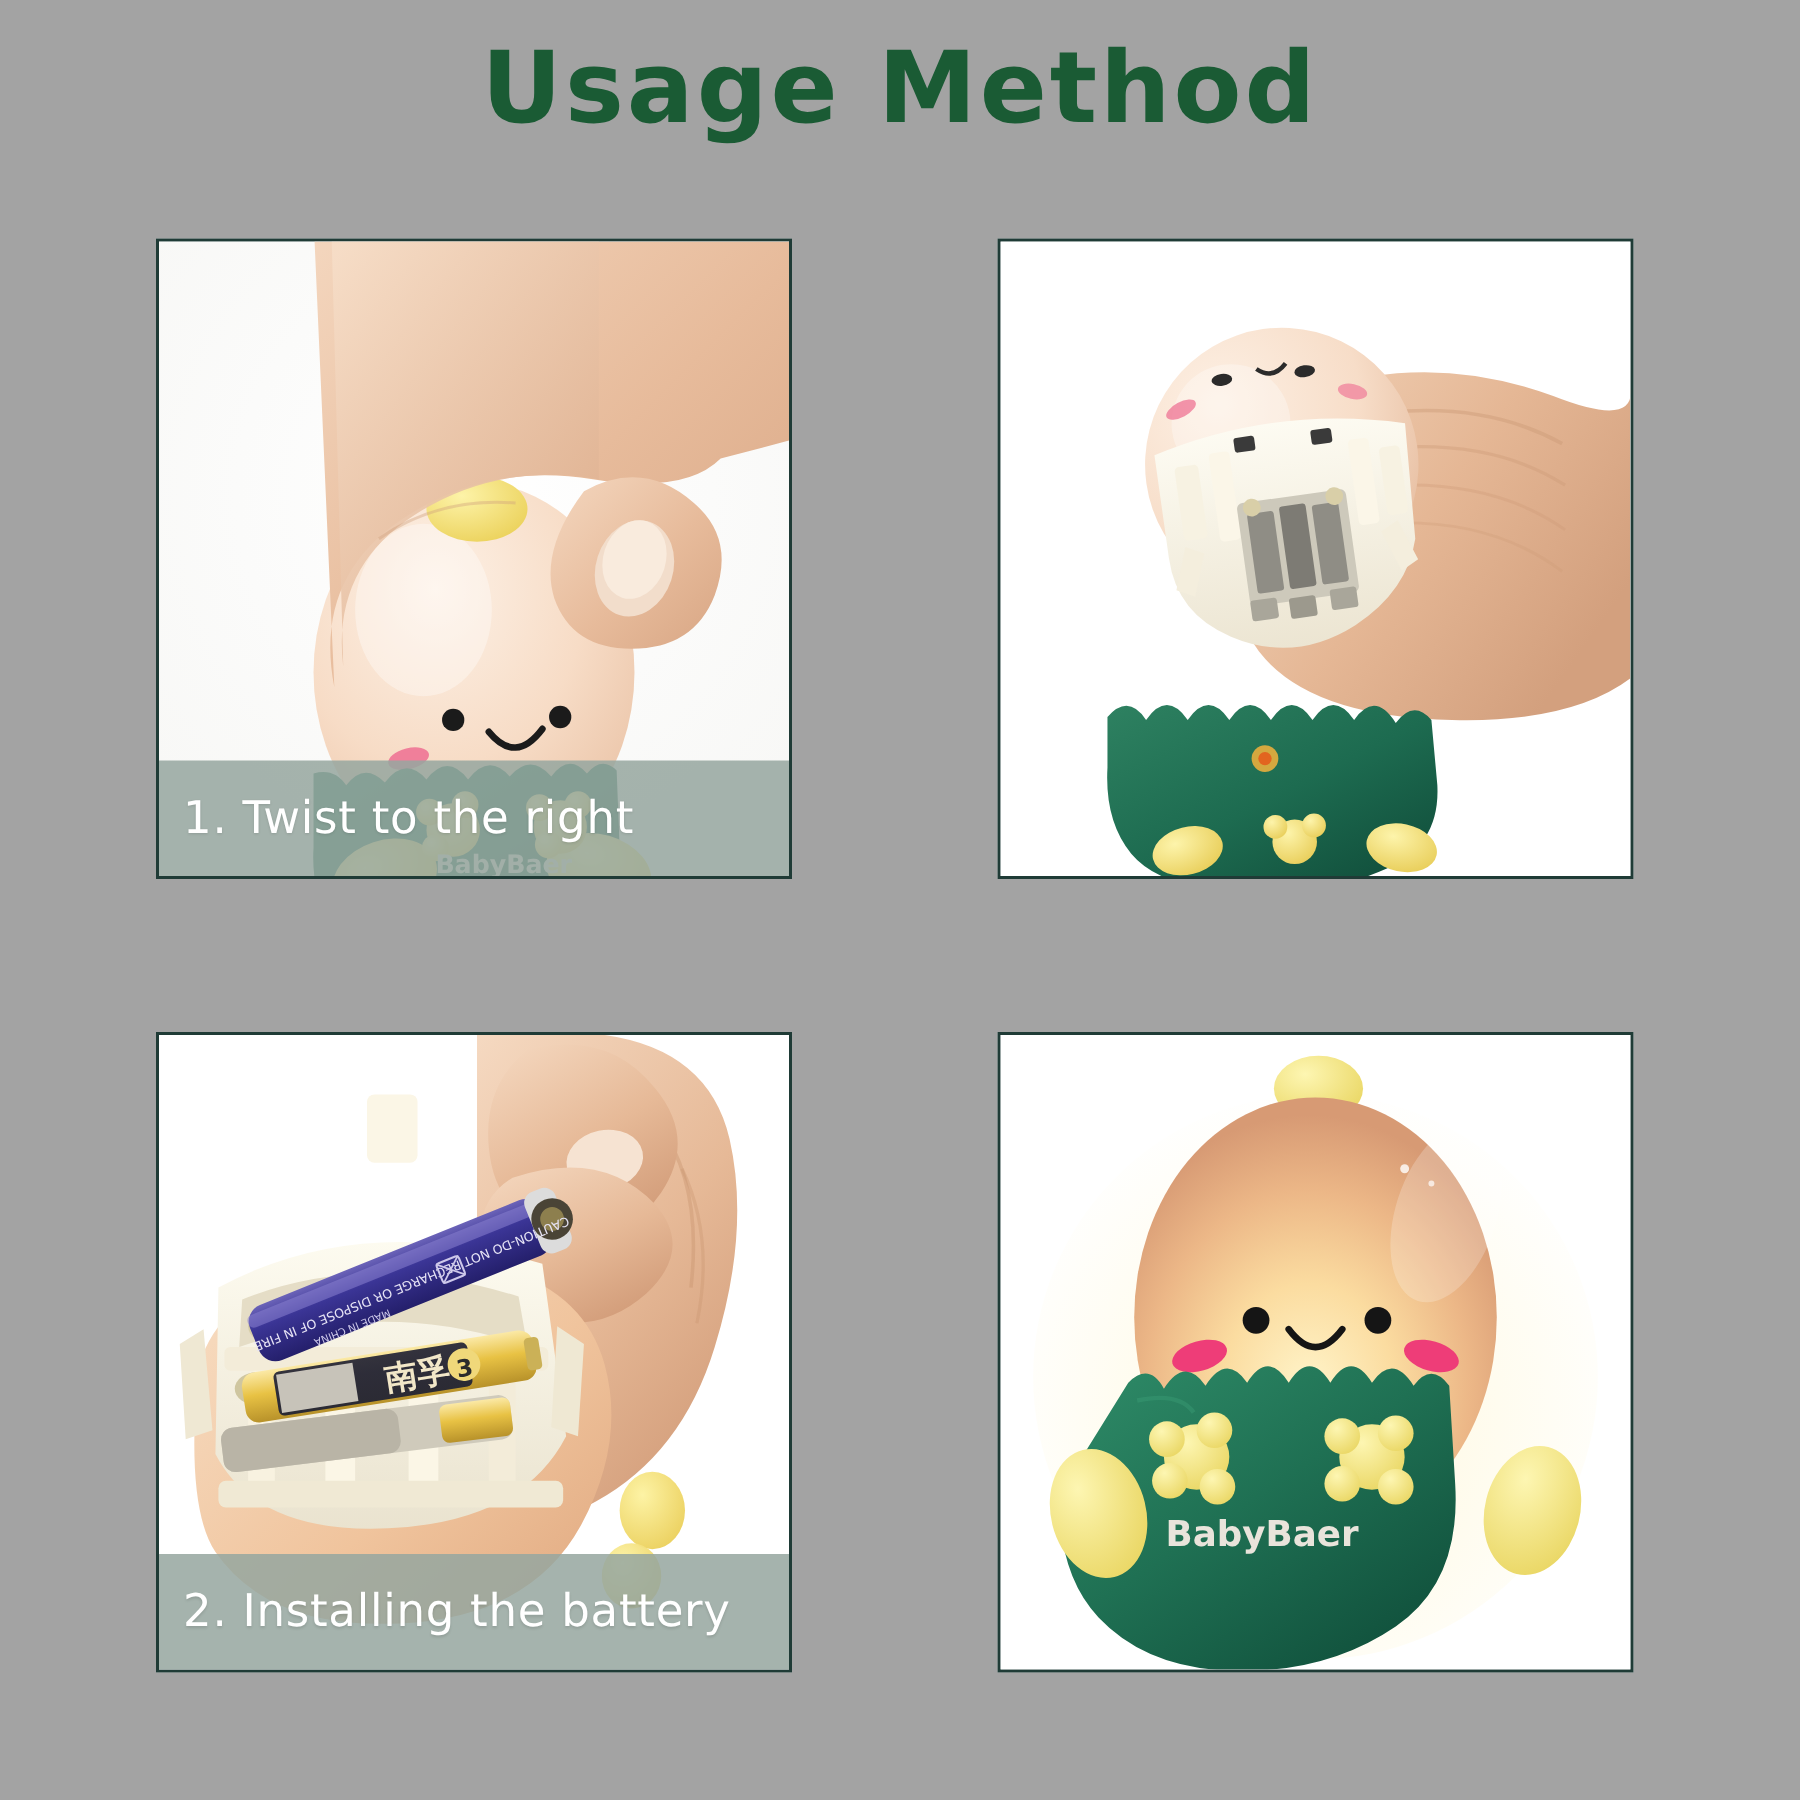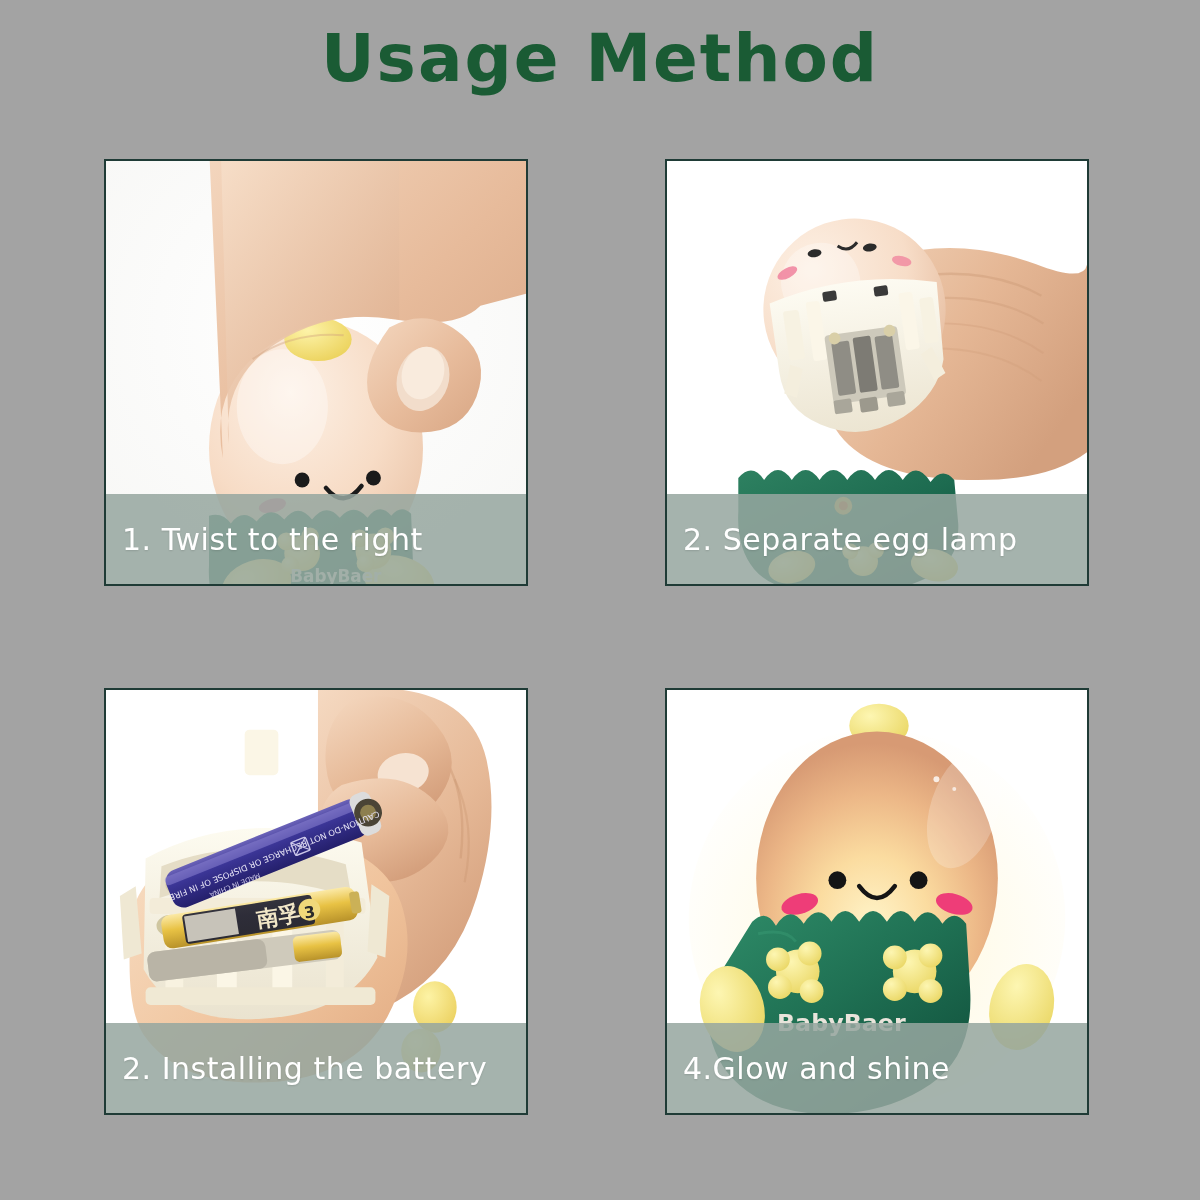--- a/index.html
+++ b/index.html
@@ -40,21 +40,21 @@
   .panel.p2 { left: 561px; top: 0; }
   .panel.p3 { left: 0;   top: 529px; }
   .panel.p4 { left: 561px; top: 529px; }
 
   .photo { position: absolute; inset: 0; }
   .photo svg { display: block; width: 100%; height: 100%; }
 
   .caption-bar {
     position: absolute;
     left: 0; right: 0; bottom: 0;
-    height: 90px;
+    height: 77px;
     background: rgba(150,167,160,0.86);
     display: flex;
     align-items: center;
   }
   .caption-text {
     padding-left: 16px;
     color: #ffffff;
     font-family: "DejaVu Sans", sans-serif;
     font-size: 30px;
     font-weight: 400;
@@ -252,23 +252,20 @@
             <circle cx="178" cy="348" r="9" fill="#d4a83f"></circle>
             <circle cx="178" cy="348" r="4.5" fill="#e2641f"></circle>
             <ellipse cx="126" cy="410" rx="24" ry="16" fill="url(#p2yel)" transform="rotate(-14 126 410)"></ellipse>
             <ellipse cx="270" cy="408" rx="24" ry="16" fill="url(#p2yel)" transform="rotate(12 270 408)"></ellipse>
             <circle cx="198" cy="404" r="15" fill="url(#p2yel)"></circle>
             <circle cx="185" cy="394" r="8" fill="url(#p2yel)"></circle>
             <circle cx="211" cy="393" r="8" fill="url(#p2yel)"></circle>
           </g>
         </svg>
       </div>
-      <div class="caption-bar">
-        <span class="caption-text">2. Separate egg lamp</span>
-      </div>
     </div>
 
     <div class="panel p3">
       <div class="photo">
         <svg viewBox="0 0 424 427" preserveAspectRatio="xMidYMid slice" aria-hidden="true">
           <defs>
             <linearGradient id="p3skin" x1="0%" y1="0%" x2="60%" y2="100%">
               <stop offset="0%" stop-color="#f5d9c1"></stop>
                 <stop offset="60%" stop-color="#e6b997"></stop>
                 <stop offset="100%" stop-color="#d49f7c"></stop>
@@ -440,19 +437,16 @@
               <circle cx="250" cy="284" r="22" fill="url(#p4yel)"></circle>
               <circle cx="230" cy="270" r="12" fill="url(#p4yel)"></circle>
               <circle cx="266" cy="268" r="12" fill="url(#p4yel)"></circle>
               <circle cx="230" cy="302" r="12" fill="url(#p4yel)"></circle>
               <circle cx="266" cy="304" r="12" fill="url(#p4yel)"></circle>
             </g>
             <text class="brand-label" x="176" y="344" font-size="24" text-anchor="middle">BabyBaer</text>
           </g>
         </svg>
       </div>
-      <div class="caption-bar">
-        <span class="caption-text">4.Glow and shine</span>
-      </div>
     </div>
 
   </div>
 </div>
 
 </body></html>

